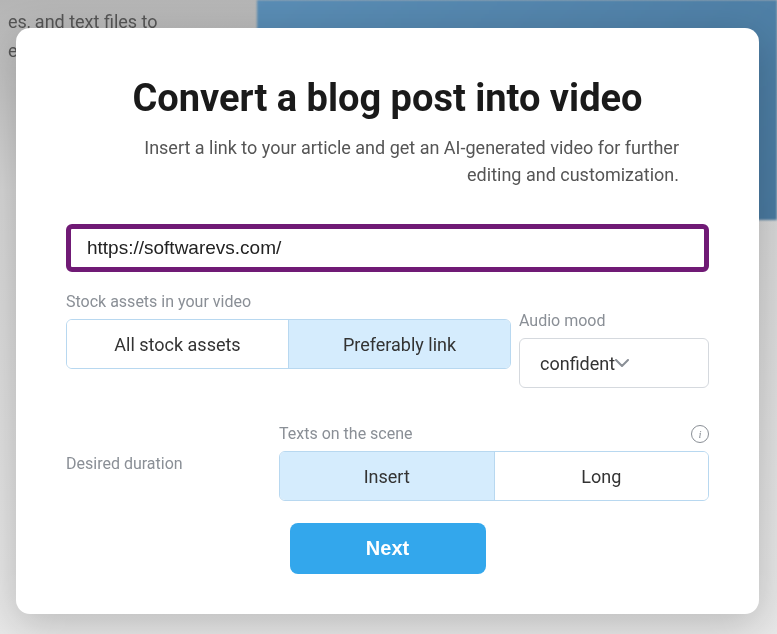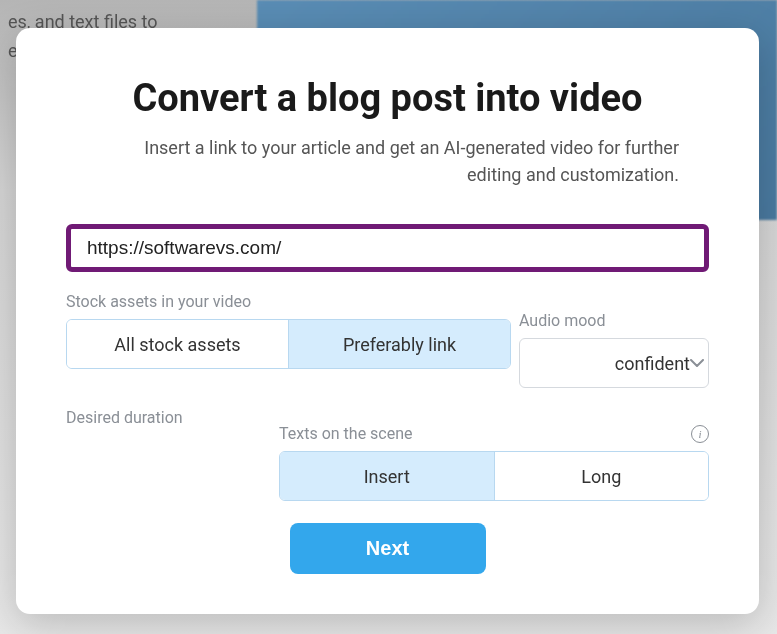--- a/index.html
+++ b/index.html
@@ -131,32 +131,33 @@
       min-width: 0;
     }
     .audio-field {
       width: 190px;
       flex-shrink: 0;
       margin-top: 19px;
     }
     .duration-field {
       width: 205px;
       flex-shrink: 0;
+      margin-top: 46px;
     }
     .texts-field {
       flex: 1;
     }
     .select {
       height: 50px;
       border: 1px solid #d5d9de;
       border-radius: 6px;
       display: flex;
       align-items: center;
-      justify-content: flex-end;
-      padding: 0 4px;
+      justify-content: flex-start;
+      padding: 0 20px;
       cursor: pointer;
       font-size: 18px;
       color: #333;
       background: #fff;
     }
     .chevron {
       width: 14px;
       height: 14px;
       display: flex;
       align-items: center;

